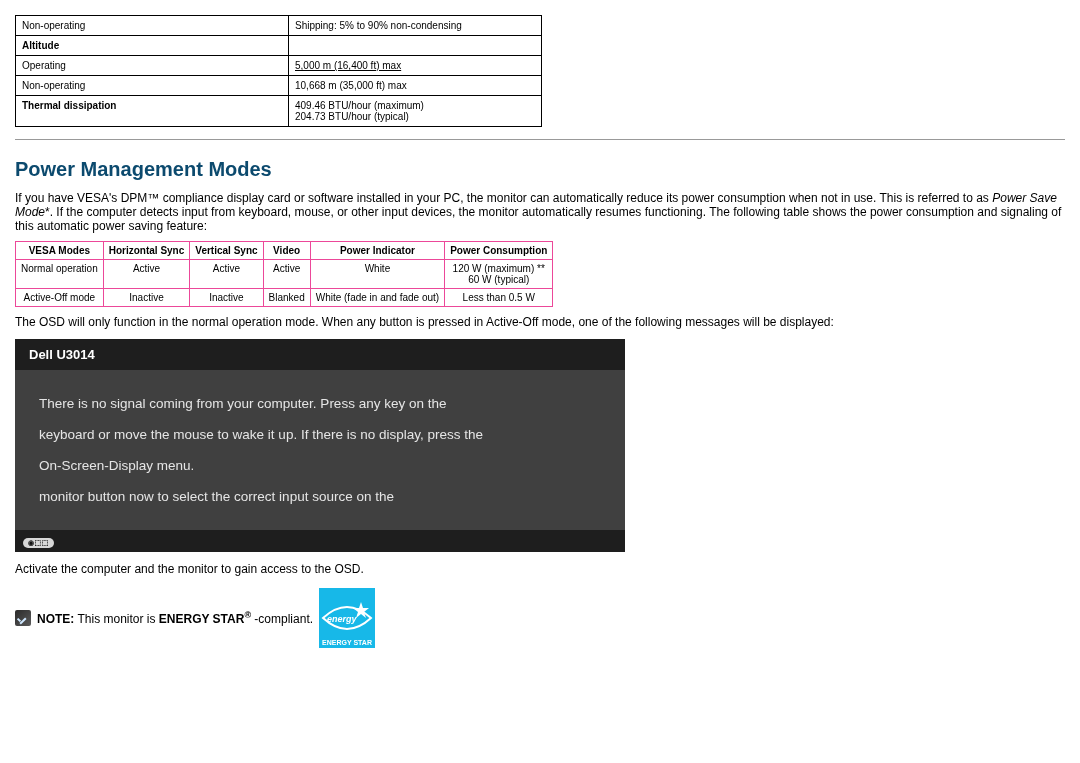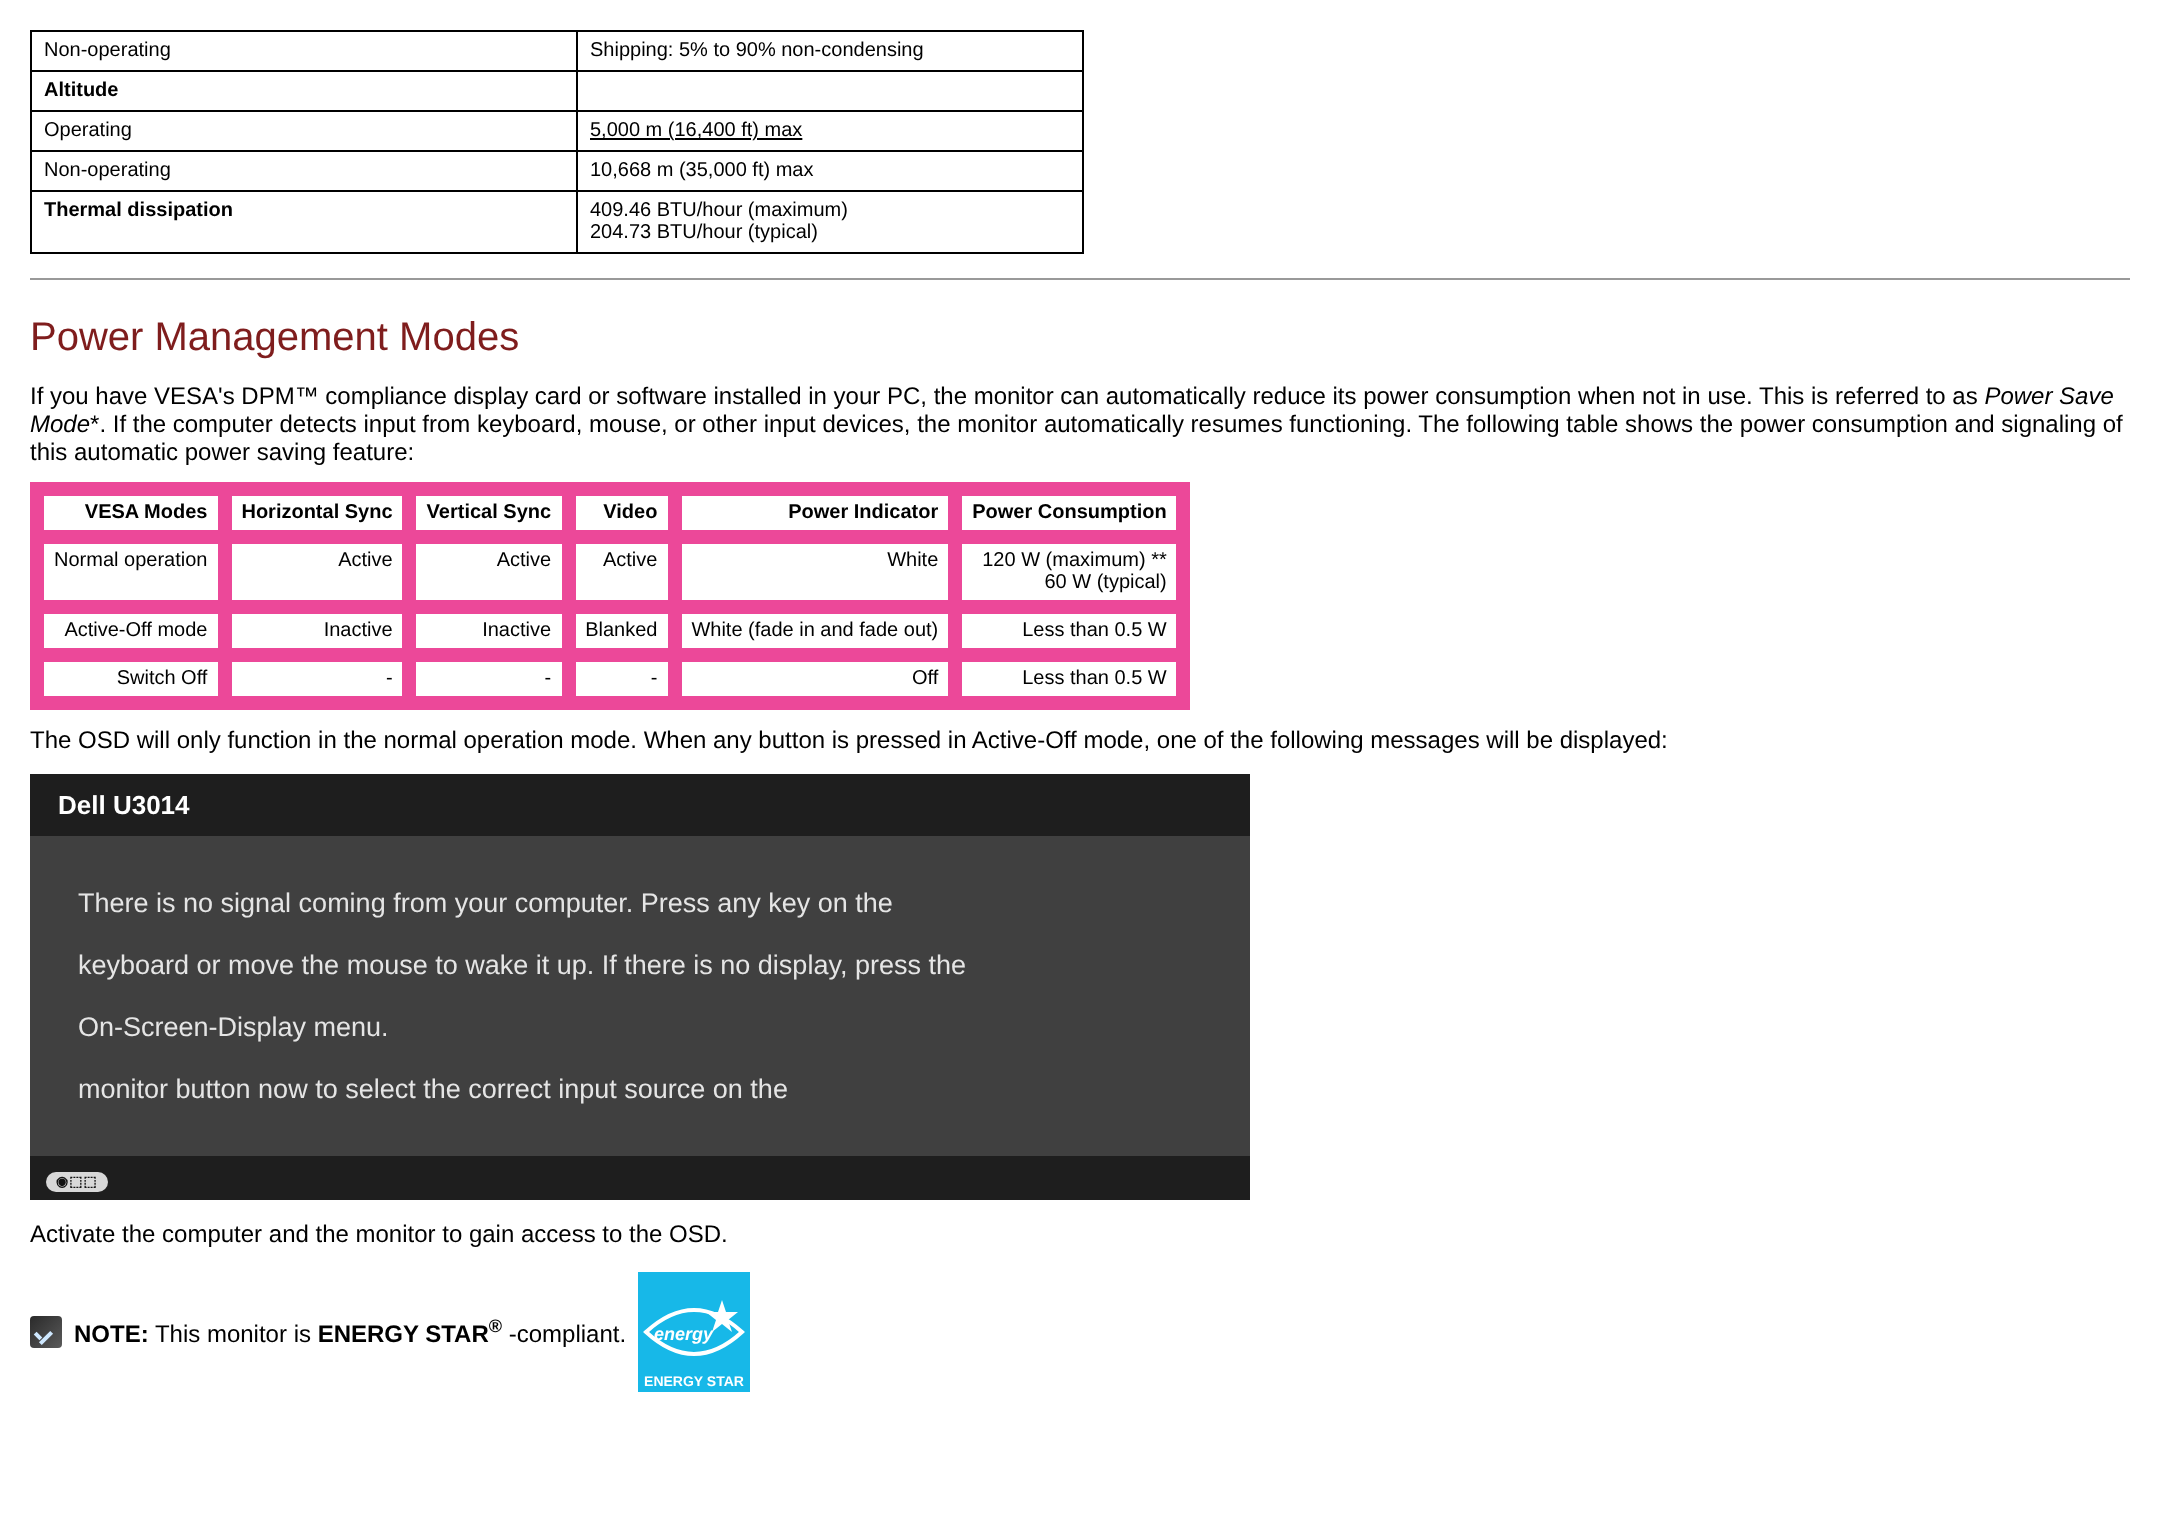--- a/index.html
+++ b/index.html
@@ -16,31 +16,31 @@
     font-size: 10px;
   }
   table.spec td {
     border: 1px solid #000;
     padding: 4px 6px;
     vertical-align: top;
   }
   table.spec .col1 { width: 260px; }
   table.spec .col2 { width: 240px; }
   table.power th, table.power td {
-    border: 7px solid #ec4899;
+    border: 1px solid #ec4899;
     padding: 3px 5px;
-    text-align: right;
+    text-align: center;
     font-weight: normal;
     vertical-align: top;
     white-space: nowrap;
   }
   table.power th { font-weight: bold; }
   h2.section {
-    color: #7f1d1d;
-    font-weight: normal;
+    color: #0c4a6e;
+    font-weight: bold;
     font-size: 20px;
     margin: 18px 0 10px 0;
     font-family: Verdana, Arial, sans-serif;
   }
   hr { border: none; border-top: 1px solid #999; margin: 12px 0; }
   p { margin: 8px 0; font-size: 12px; }
   .italic { font-style: italic; }
   .bold { font-weight: bold; }
   .osd-box {
     width: 610px;
@@ -163,28 +163,20 @@
         <td style="white-space: pre-line;">White</td>
         <td style="white-space: pre-line;">120 W (maximum) **
 60 W (typical)</td>
       </tr>
       <tr>
         <td style="white-space: pre-line;">Active-Off mode</td>
         <td style="white-space: pre-line;">Inactive</td>
         <td style="white-space: pre-line;">Inactive</td>
         <td style="white-space: pre-line;">Blanked</td>
         <td style="white-space: pre-line;">White (fade in and fade out)</td>
-        <td style="white-space: pre-line;">Less than 0.5 W</td>
-      </tr>
-      <tr>
-        <td style="white-space: pre-line;">Switch Off</td>
-        <td style="white-space: pre-line;">-</td>
-        <td style="white-space: pre-line;">-</td>
-        <td style="white-space: pre-line;">-</td>
-        <td style="white-space: pre-line;">Off</td>
         <td style="white-space: pre-line;">Less than 0.5 W</td>
       </tr>
     </tbody>
 </table>
 
 <p>The OSD will only function in the normal operation mode. When any button is pressed in Active-Off mode, one of the following messages will be displayed:</p>
 
 <div class="osd-box">
   <div class="osd-header">Dell U3014</div>
   <div class="osd-body">

